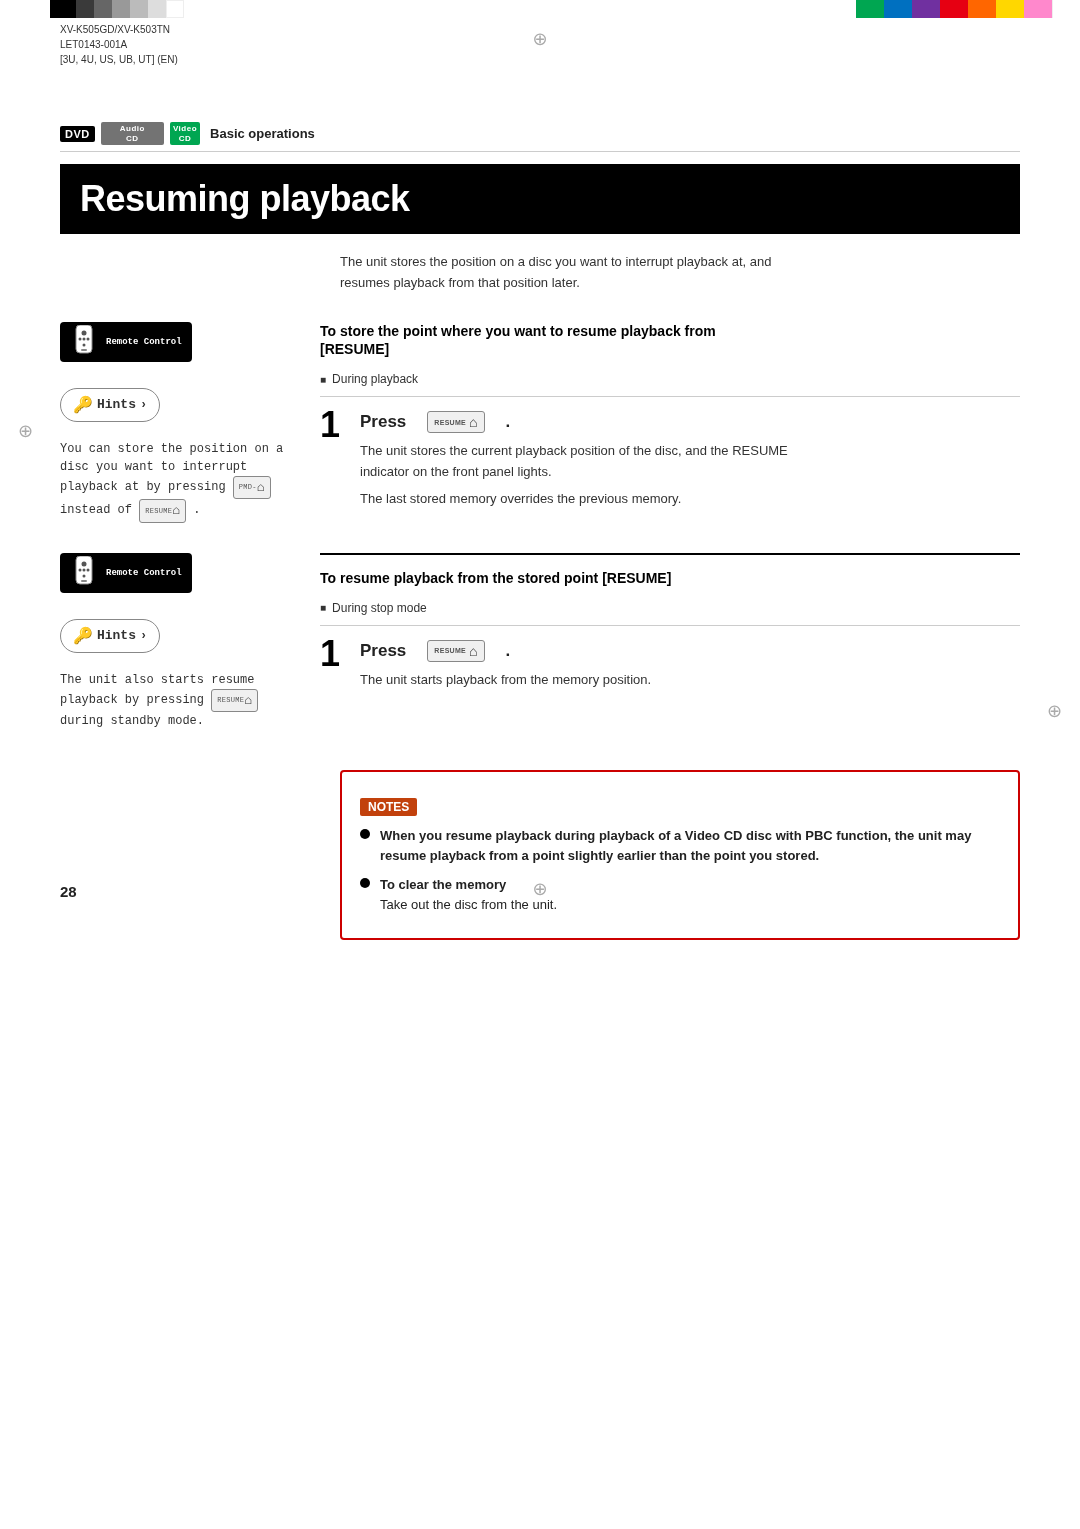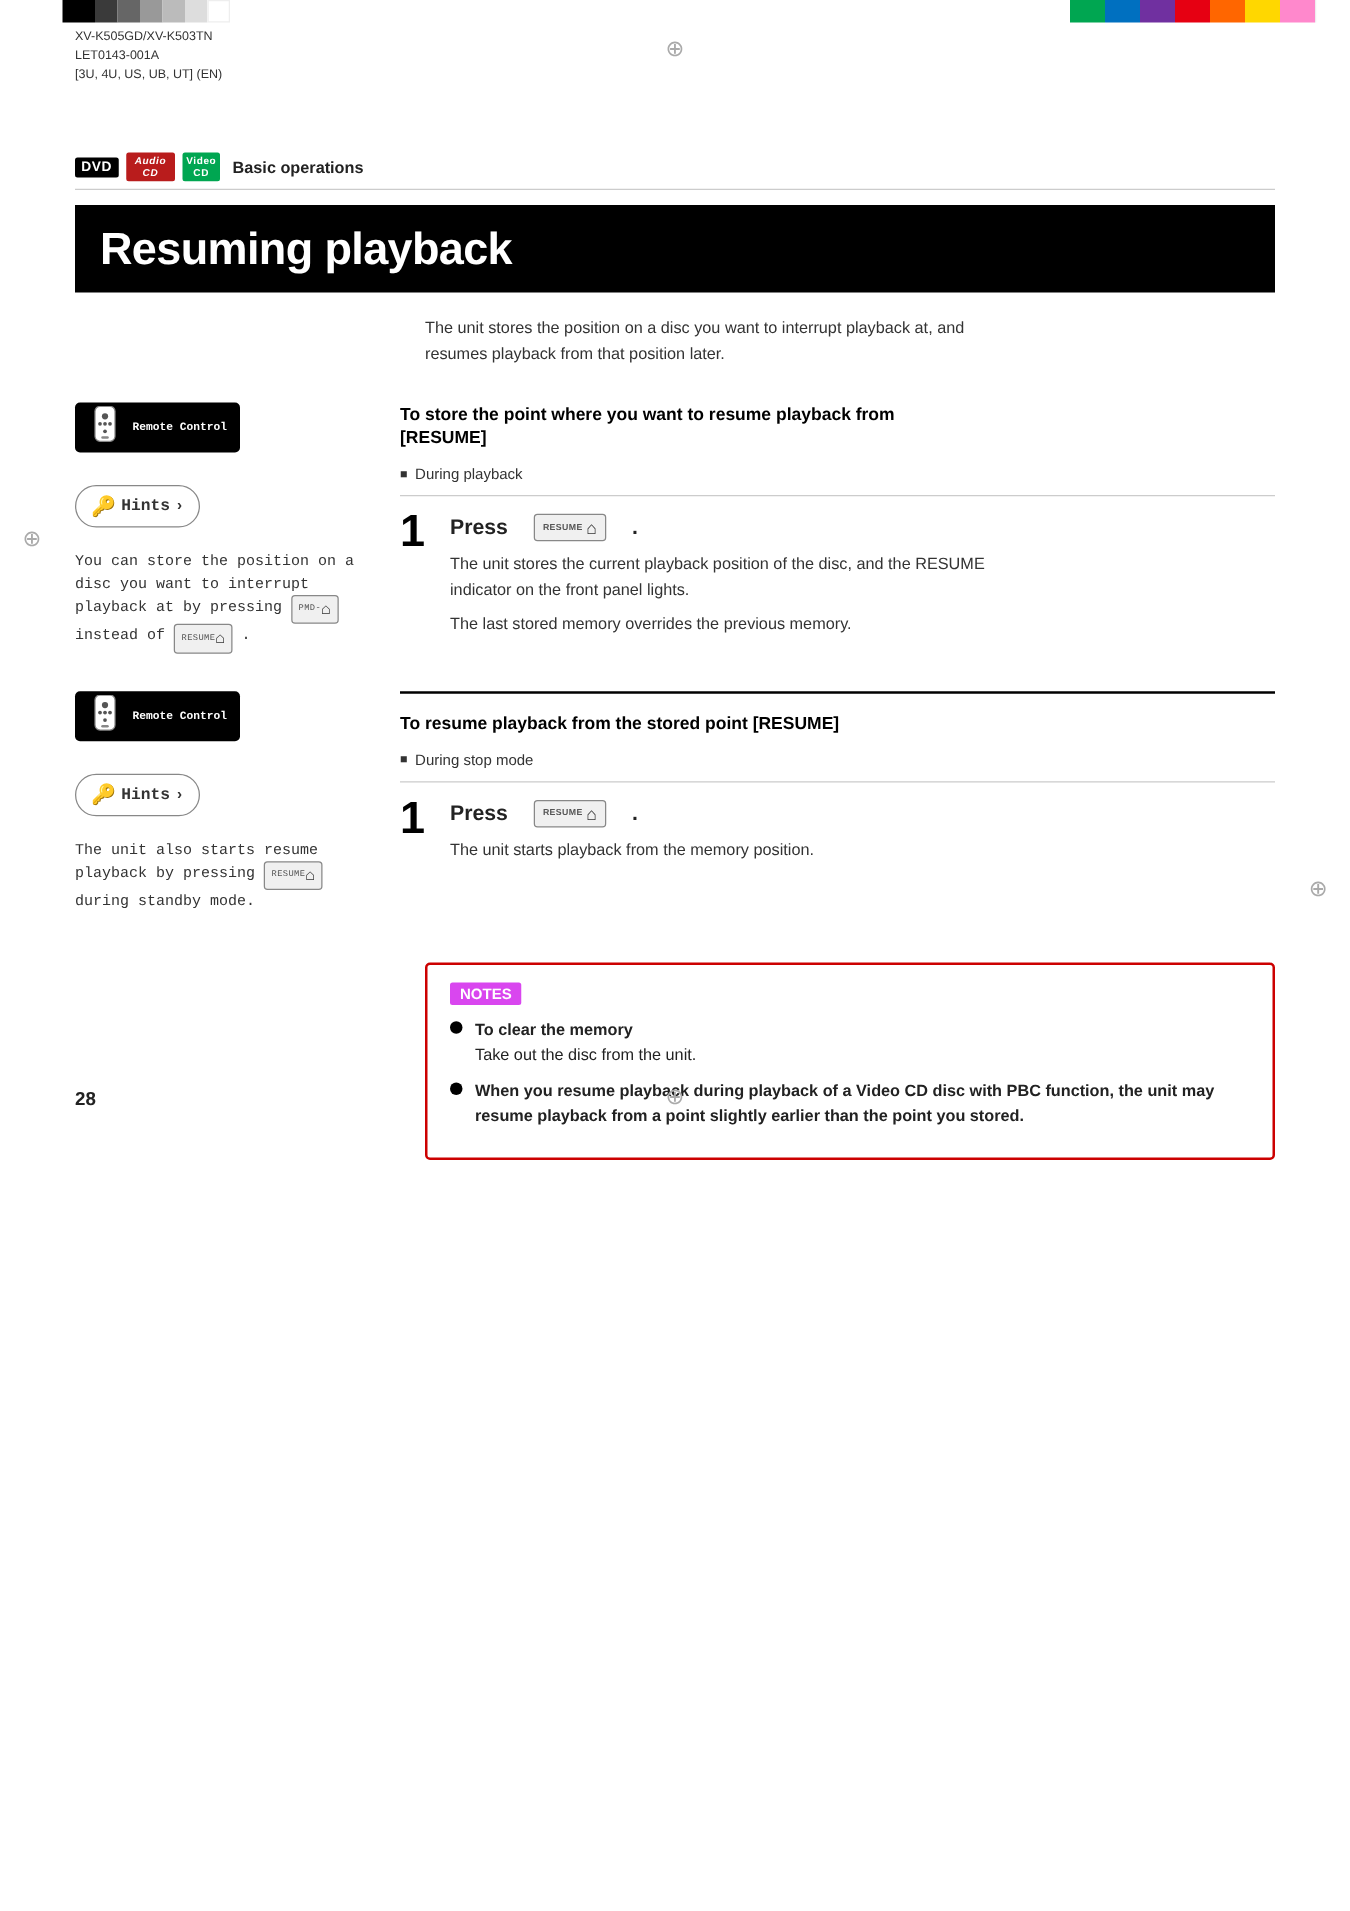--- a/index.html
+++ b/index.html
@@ -50,28 +50,27 @@
     .badge-dvd {
       background: #000;
       color: #fff;
       font-size: 11px;
       font-weight: 900;
       padding: 2px 5px;
       border-radius: 2px;
     }
 
     .badge-audio {
-      background: #b91c1c;
+      background: #737373;
       color: #fff;
       font-size: 8px;
-      padding: 2px 7px;
+      padding: 2px 19px;
       border-radius: 2px;
       line-height: 1.2;
       text-align: center;
-      font-style: italic;
     }
 
     .badge-video {
       background: #00a651;
       color: #fff;
       font-size: 8px;
       padding: 2px 3px;
       border-radius: 2px;
       line-height: 1.2;
       text-align: center;
@@ -254,28 +253,29 @@
 
     
     .notes-box {
       border: 2px solid #cc0000;
       border-radius: 4px;
       padding: 14px 18px;
       margin: 40px 0 20px 280px;
     }
 
     .notes-title {
-      background: #d946ef;
+      background: #c2410c;
       color: #fff;
       font-size: 12px;
       font-weight: bold;
       padding: 2px 8px;
       display: inline-block;
       margin-bottom: 10px;
       border-radius: 2px;
+      margin-top: 12px;
     }
 
     .notes-item {
       display: flex;
       align-items: flex-start;
       gap: 10px;
       margin-bottom: 10px;
       font-size: 13px;
       line-height: 1.5;
       color: #222;
@@ -485,28 +485,28 @@
         </div>
       </div>
     </div>
   </div>
 
   <div class="notes-box">
     <div class="notes-title">NOTES</div>
     <div class="notes-item">
       <div class="notes-bullet"></div>
       <div>
-        <span class="notes-item-bold">To clear the memory</span><br>
-        <span>Take out the disc from the unit.</span>
+        <span class="notes-item-bold">When you resume playback during playback of a Video CD disc with PBC function, the unit may resume playback from a point slightly earlier than the point you stored.</span>
       </div>
     </div>
     <div class="notes-item">
       <div class="notes-bullet"></div>
       <div>
-        <span class="notes-item-bold">When you resume playback during playback of a Video CD disc with PBC function, the unit may resume playback from a point slightly earlier than the point you stored.</span>
+        <span class="notes-item-bold">To clear the memory</span><br>
+        <span>Take out the disc from the unit.</span>
       </div>
     </div>
   </div>
 
   <div class="page-number">28</div>
 
   <div style="position:absolute;right:18px;top:700px;font-size:18px;color:#aaa;">⊕</div>
 
   <div style="position:absolute;bottom:40px;left:50%;transform:translateX(-50%);font-size:18px;color:#aaa;">⊕</div>
 

